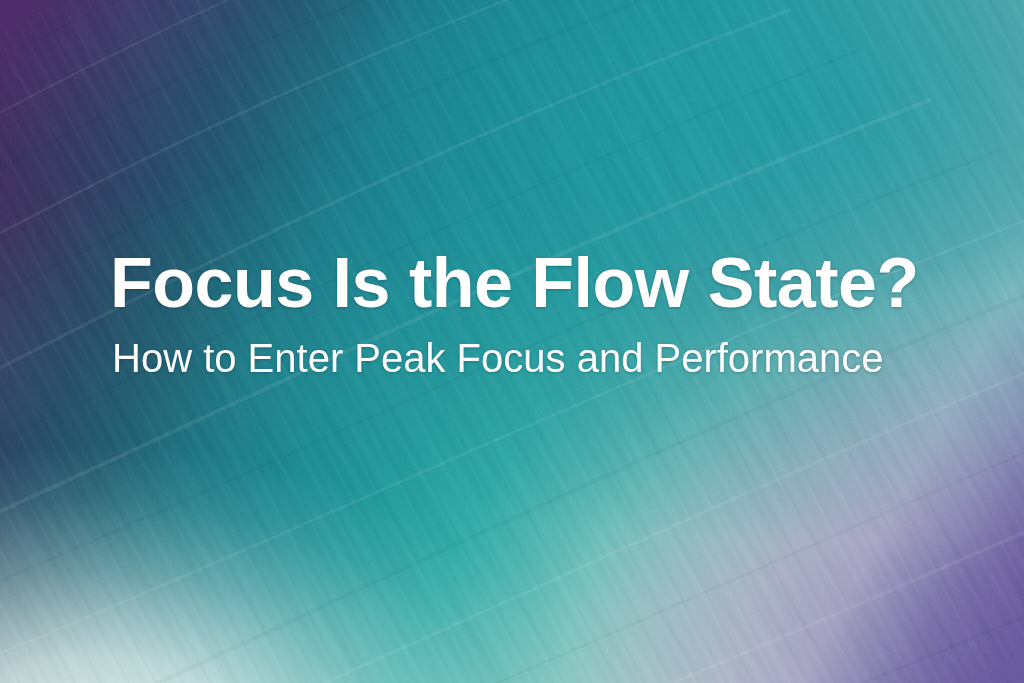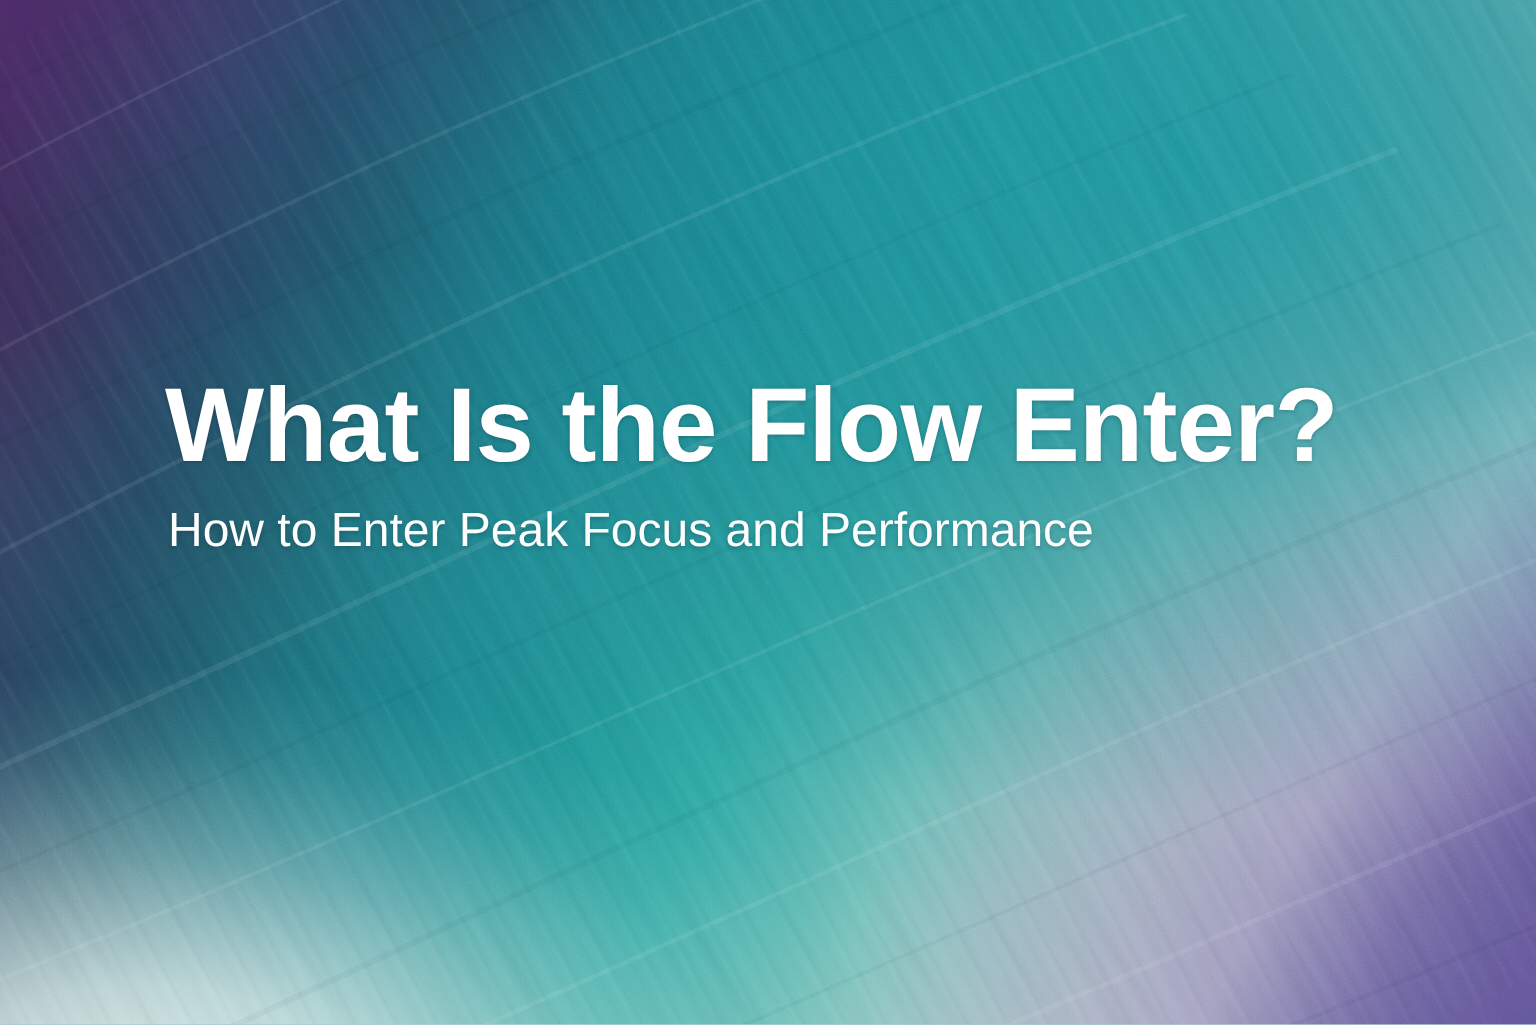--- a/index.html
+++ b/index.html
@@ -228,21 +228,21 @@
     line-height: 1.0;
     letter-spacing: -0.5px;
     color: #ffffff;
     text-shadow: 0 1px 3px rgba(10,30,40,0.30);
     white-space: nowrap;
   }
 
   .hero-subtitle {
     margin: 18px 0 0 2px;
     font-family: "Liberation Sans", sans-serif;
-    font-size: 32px;
+    font-size: 40px;
     font-weight: 400;
     line-height: 1.1;
     letter-spacing: 0px;
     color: #fdfdfd;
     text-shadow: 0 1px 3px rgba(10,30,40,0.26);
     white-space: nowrap;
   }
 </style>
 </head>
 <body>
@@ -295,17 +295,17 @@
 
   <svg class="bg-grain" viewBox="0 0 1024 683" preserveAspectRatio="none">
     <filter id="grainf">
       <feTurbulence type="fractalNoise" baseFrequency="0.85" numOctaves="3" stitchTiles="stitch"></feTurbulence>
       <feColorMatrix type="saturate" values="0"></feColorMatrix>
     </filter>
     <rect width="1024" height="683" filter="url(#grainf)"></rect>
   </svg>
 
   <div class="hero-content">
-    <h1 class="hero-title">What Is the Flow Enter?</h1>
+    <h1 class="hero-title">Focus Is the Flow State?</h1>
     <p class="hero-subtitle">How to Enter Peak Focus and Performance</p>
   </div>
 
 </div>
 
 </body></html>

